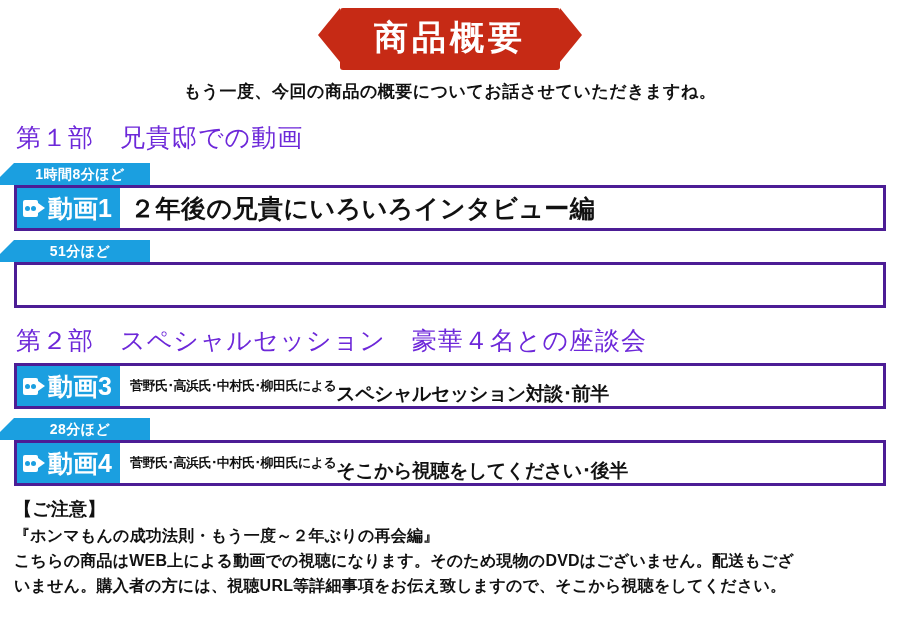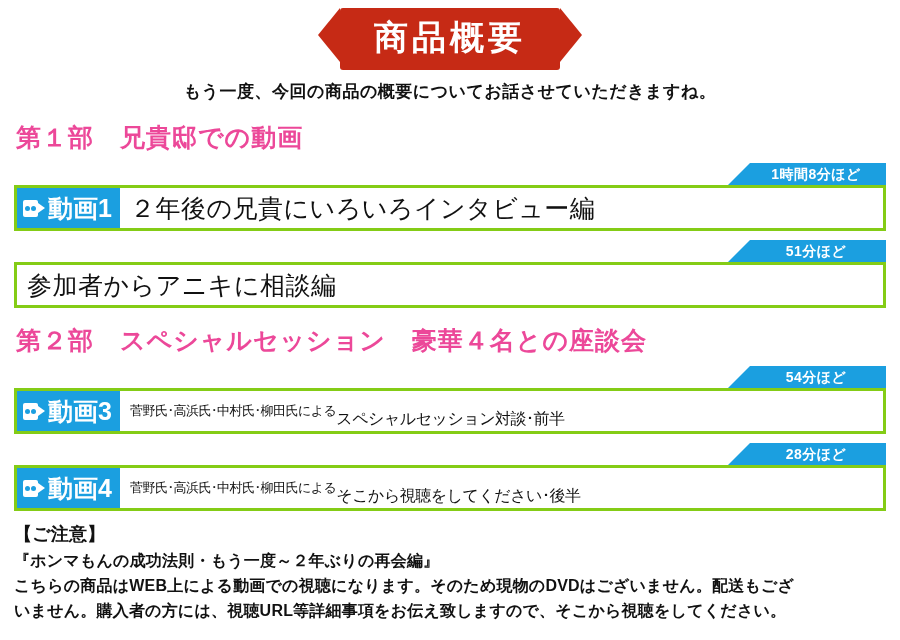--- a/index.html
+++ b/index.html
@@ -53,36 +53,35 @@
     margin-top:8px;
     font-size:17px;
     font-weight:bold;
     line-height:1.6;
     letter-spacing:0.5px;
   }
 
   
   .section-head{
     font-size:25px;
-    font-weight:bold;
-    color:#ec4899;
+    font-weight:normal;
+    color:#6d28d9;
     margin:16px 0 6px 16px;
     letter-spacing:1px;
   }
 
   
   .video-block{
     position:relative;
     margin:0 14px 8px 14px;
   }
   .duration-bar{
     position:relative;
     height:22px;
     display:flex;
-    justify-content:flex-end;
     align-items:center;
     margin-top:9px;
   }
   .duration-bar .tab{
     position:relative;
     background:#1b9fe0;
     color:#fff;
     font-size:14px;
     font-weight:bold;
     height:22px;
@@ -97,21 +96,21 @@
     position:absolute;
     left:-22px;top:0;
     width:0;height:0;
     border-bottom:22px solid #1b9fe0;
     border-left:22px solid transparent;
   }
 
   .row{
     display:flex;
     align-items:stretch;
-    border:3px solid #84cc16;
+    border:3px solid #4c1d95;
     background:#ffffff;
     height:46px;
     box-sizing:border-box;
   }
   .row .tag{
     background:#1b9fe0;
     color:#ffffff;
     display:flex;
     align-items:center;
     gap:3px;
@@ -146,27 +145,27 @@
     background:#1b9fe0;
     top:6px;
   }
   .cam-icon .reel1{left:2px;}
   .cam-icon .reel2{left:8px;}
 
   .row .title{
     display:flex;
     align-items:center;
     padding:0 6px 0 10px;
-    font-weight:normal;
+    font-weight:bold;
     white-space:nowrap;
     overflow:hidden;
   }
   .t-big{font-size:25px;letter-spacing:0.5px;}
   .t-mix .small{font-size:13px;letter-spacing:-0.5px;}
-  .t-mix .big{font-size:16px;letter-spacing:-0.5px;margin-top:16px;}
+  .t-mix .big{font-size:19px;letter-spacing:-0.5px;margin-top:16px;}
 
   
   .notes{
     margin:10px 14px 0 14px;
     font-size:16px;
     font-weight:bold;
     line-height:1.55;
     letter-spacing:0.2px;
   }
   .notes .line-head{font-size:18px;}
@@ -200,30 +199,26 @@
     </div>
     <div class="title t-big">２年後の兄貴にいろいろインタビュー編</div>
   </div>
 </div>
 
 <div class="video-block">
   <div class="duration-bar">
     <div class="tab">51分ほど</div>
   </div>
   <div class="row">
-    <div class="title t-big">参加者からアニキに相談編</div>
   </div>
 </div>
 
 <div class="section-head">第２部　スペシャルセッション　豪華４名との座談会</div>
 
 <div class="video-block">
-  <div class="duration-bar">
-    <div class="tab">54分ほど</div>
-  </div>
   <div class="row">
     <div class="tag">
       <span class="cam-icon">
         <span class="body"></span>
           <span class="reel1"></span>
           <span class="reel2"></span>
           <span class="lens"></span>
       </span>
       <span>動画3</span>
     </div>

